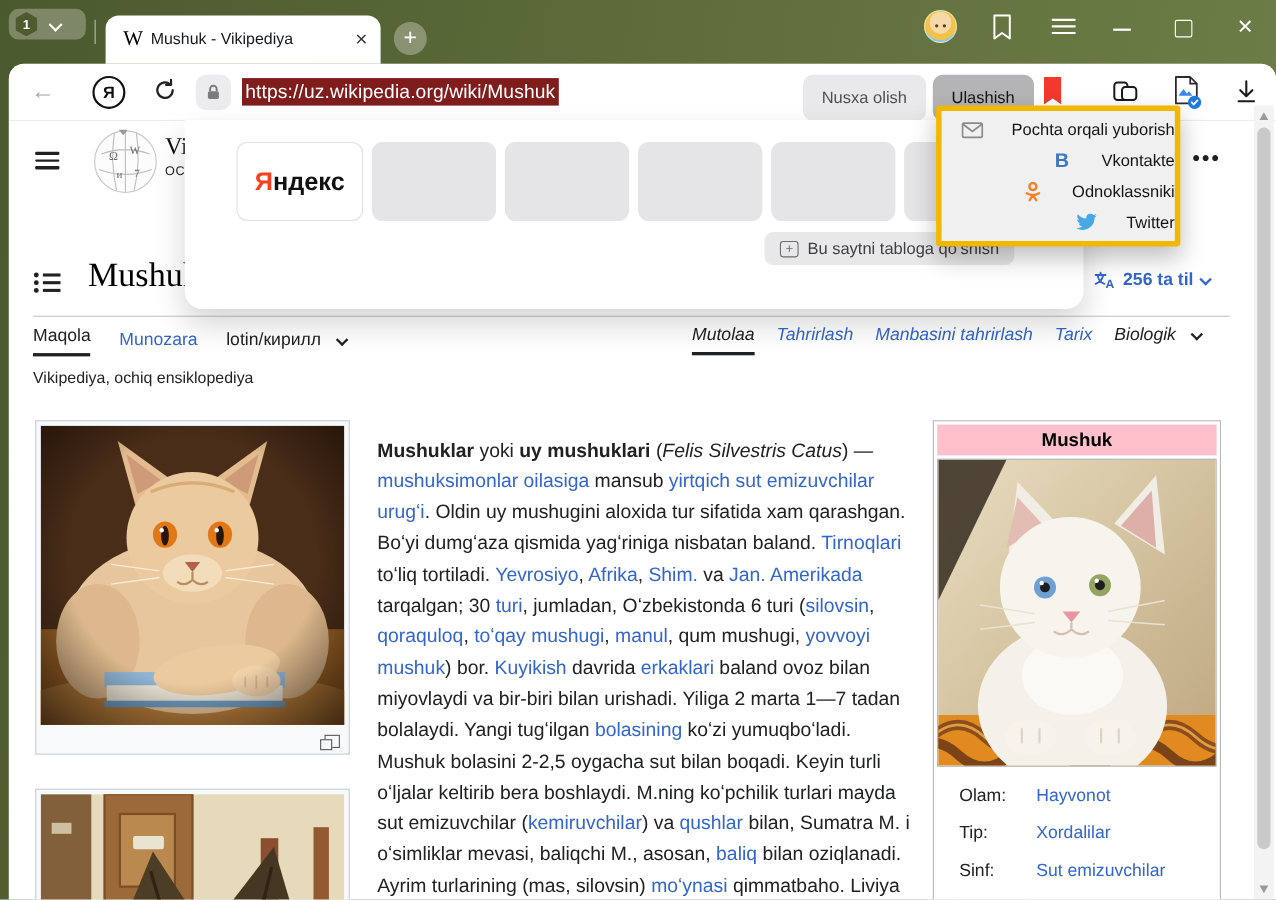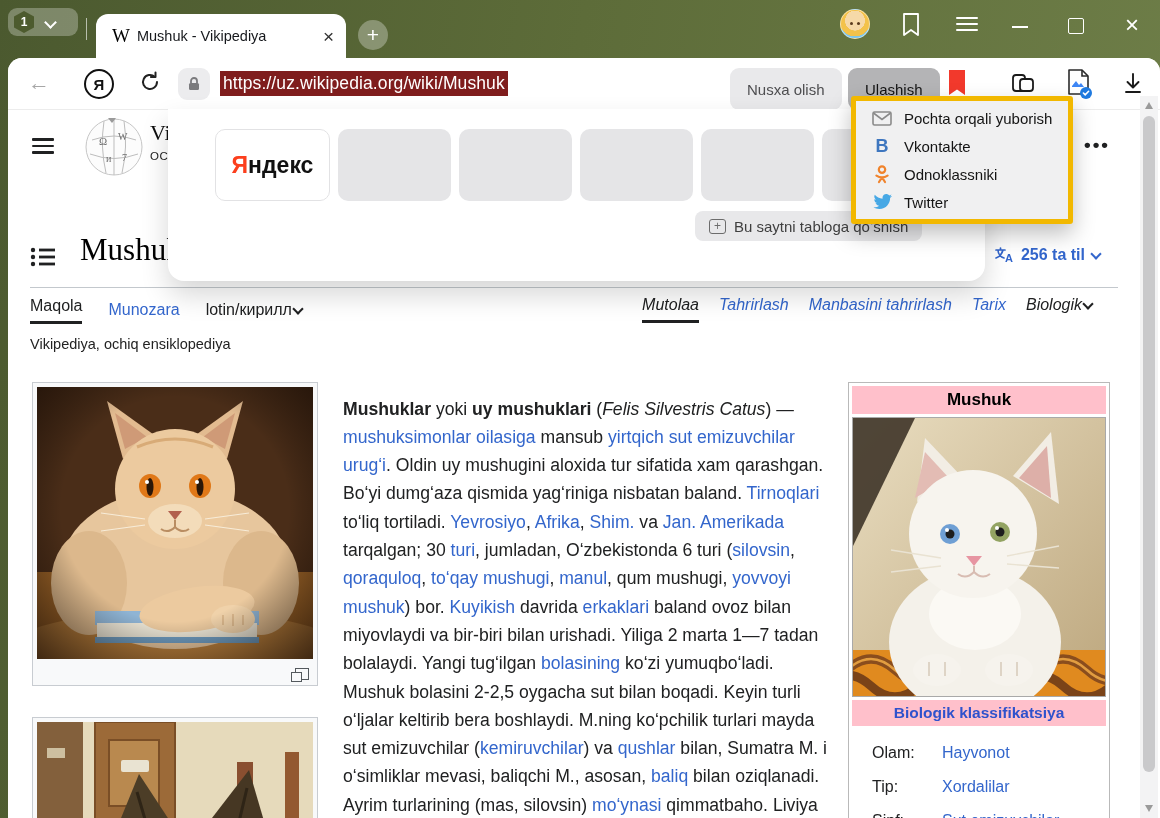--- a/index.html
+++ b/index.html
@@ -81,21 +81,21 @@
   .toc-ic{position:absolute;left:22px;top:136px;}
   .h1{position:absolute;left:72px;top:122px;font-family:"Liberation Serif",serif;font-size:31px;color:#000;}
   .langchip{position:absolute;right:40px;top:136px;display:flex;align-items:center;gap:7px;
     color:#3366cc;font-weight:700;font-size:16px;}
   .langchip .chev{border-color:#3366cc;width:6px;height:6px;margin-top:-3px;}
   .hdr-rule{position:absolute;left:22px;top:177px;width:1088px;height:1px;background:#c3c8cd;}
   .tabsL{position:absolute;left:22px;top:186px;display:flex;gap:26px;font-size:16px;height:28px;align-items:center;}
   .tabsR{position:absolute;right:48px;top:186px;display:flex;gap:20px;font-size:16px;height:28px;align-items:flex-start;font-style:italic;}
   .wtab{color:#3366cc;}
   .wtab.act{color:#202122;border-bottom:3px solid #202122;padding-bottom:6px;}
-  .wtab.plain{color:#202122;display:flex;align-items:center;gap:2px;}
+  .wtab.plain{color:#202122;display:flex;align-items:center;gap:15px;}
   .wtab .chev{border-color:#202122;width:6px;height:6px;margin-top:-2px;}
   .subtitle{position:absolute;left:22px;top:226px;font-size:14.5px;color:#232323;}
 
   
   .fig{position:absolute;left:24px;width:286px;border:1px solid #c8ccd1;background:#f8f9fa;
     box-sizing:border-box;padding:4px;}
   .fig1{top:272px;height:304px;}
   .fig2{top:607px;height:160px;}
   .fig svg{display:block;}
   .enlarge{position:absolute;right:8px;bottom:5px;width:12px;height:10px;border:1.4px solid #54595d;position:absolute;}
@@ -126,21 +126,21 @@
   .tile-ya b{color:#fc3f1d;font-weight:700;}
   .tile-g{width:113px;background:#e5e5e7;}
   .addbtn{position:absolute;left:527px;top:102px;height:30px;border-radius:8px;background:#e8e8ea;
     display:flex;align-items:center;gap:8px;padding:0 14px;font-size:15px;color:#3f3f3f;}
   .plusbox{width:15px;height:13px;border:1.5px solid #6c6c6c;border-radius:3px;color:#6c6c6c;
     display:flex;align-items:center;justify-content:center;font-size:12px;line-height:1;}
 
   
   .sharemenu{position:absolute;left:843px;top:38px;width:212px;z-index:10;background:#f0f0f1;
     border:5px solid #f2b800;border-radius:3px;padding:3px 0;box-shadow:0 10px 22px rgba(0,0,0,.25);}
-  .smi{display:flex;align-items:center;height:28px;padding-left:14px;gap:10px;font-size:15px;color:#141414;}
+  .smi{display:flex;align-items:center;height:28px;padding-left:14px;gap:24px;font-size:15px;color:#141414;justify-content:flex-end;}
   .smi .ic{width:24px;display:flex;justify-content:center;}
   .vkB{color:#3e76bf;font-weight:700;font-size:18px;font-family:"Liberation Sans",sans-serif;}
 </style>
 </head>
 <body>
 
 <div id="stage">
 
   <div class="titlebar">
     <div class="tabgroup">
@@ -369,21 +369,20 @@
             <circle cx="94" cy="112" r="2" fill="#fff"></circle>
               <circle cx="144" cy="110" r="2" fill="#fff"></circle>
             <polygon points="113,138 129,138 121,148" fill="#e795a2"></polygon>
             <path d="M121 148v6M121 154q-8 8-16 2M121 154q8 8 16 2" stroke="#d8bcb2" stroke-width="2" fill="none"></path>
             <path d="M88 140l-50 -8M88 148l-50 6M154 138l52 -10M154 146l52 4" stroke="#e9e2d2" stroke-width="1.4" fill="none"></path>
             <ellipse cx="84" cy="252" rx="24" ry="16" fill="#f6f3ed"></ellipse>
             <ellipse cx="156" cy="252" rx="24" ry="16" fill="#f6f3ed"></ellipse>
             <path d="M76 244v14M92 244v14M148 244v14M164 244v14" stroke="#ded4c6" stroke-width="2" fill="none"></path>
           </svg>
         </div>
-        <div class="ib-sec">Biologik klassifikatsiya</div>
         <div class="ib-rows">
           <div class="ib-row">
             <span class="lab">Olam:</span>
             <span class="val">Hayvonot</span>
           </div>
           <div class="ib-row">
             <span class="lab">Tip:</span>
             <span class="val">Xordalilar</span>
           </div>
           <div class="ib-row">

